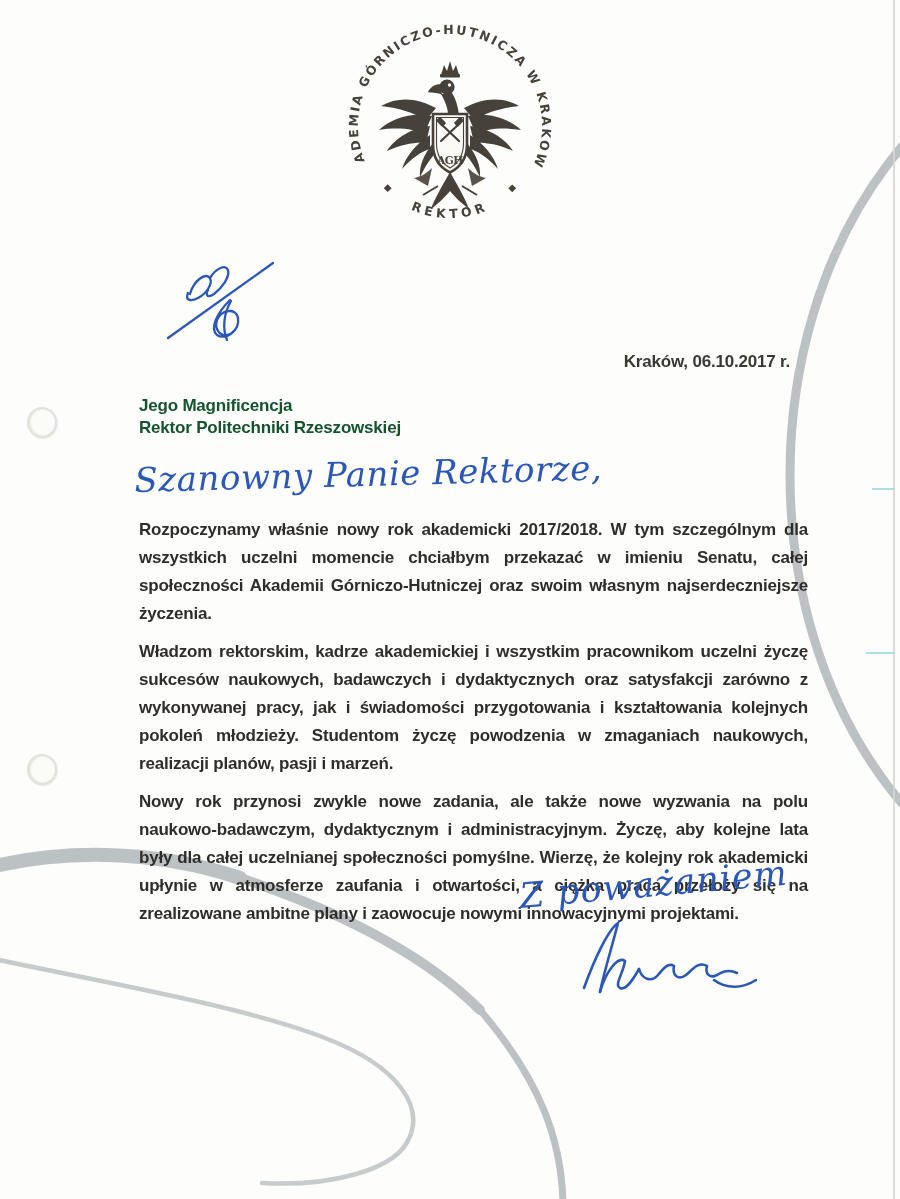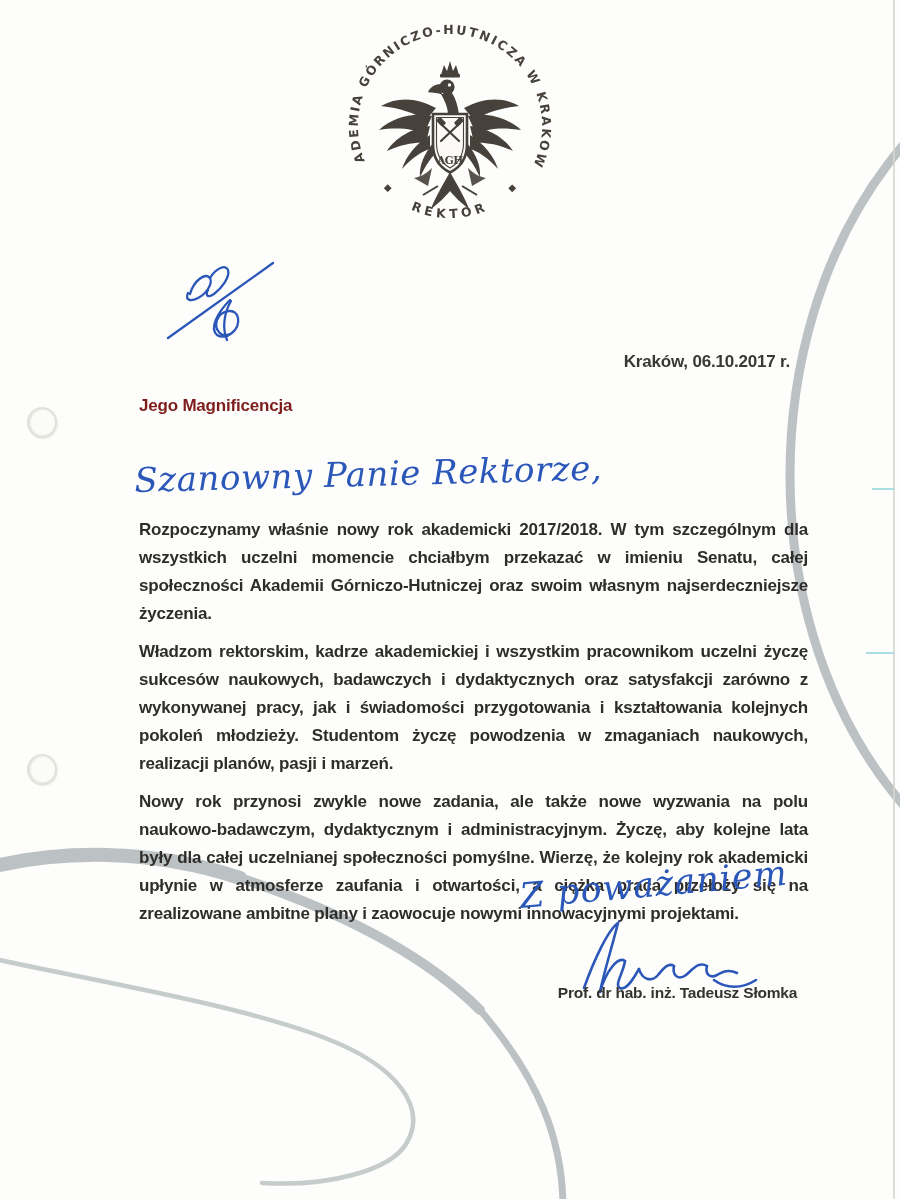--- a/index.html
+++ b/index.html
@@ -19,21 +19,21 @@
   .hole.top{left:27px;top:407px;}
   .hole.bottom{left:27px;top:754px;}
   .seal{position:absolute;left:320px;top:16px;width:260px;height:225px;z-index:3;}
   .paraf{position:absolute;left:118px;top:250px;width:178px;height:102px;z-index:3;}
   .place-date{
     position:absolute;right:110px;top:352px;z-index:3;
     font-size:17px;font-weight:bold;color:#3a3833;letter-spacing:-0.2px;padding-left:17px;
   }
   .recipient{
     position:absolute;left:139px;top:395px;z-index:3;
-    font-size:17px;font-weight:bold;color:#7f1d1d;line-height:22px;letter-spacing:-0.2px;
+    font-size:17px;font-weight:bold;color:#14532d;line-height:22px;letter-spacing:-0.2px;
   }
   .recipient span{display:block;}
   .salutation{
     position:absolute;left:134px;top:460px;z-index:3;
     font-family:"DejaVu Serif", serif;font-style:italic;
     font-size:34px;color:#2b57b9;transform:rotate(-1.5deg);transform-origin:left top;
     letter-spacing:.5px;white-space:nowrap;
   }
   .body-text{
     position:absolute;left:139px;top:516px;width:673px;z-index:3;
@@ -136,20 +136,21 @@
       <path d="M92,28 C98,18 108,14 110,20 C112,27 104,38 96,44 C90,48 87,46 90,40"></path>
       <path d="M112,50 C100,62 91,78 99,85 C108,91 122,80 120,68 C118,57 103,60 99,70 C96,80 103,88 112,84"></path>
       <path d="M109,90 C104,78 106,63 113,51"></path>
     </g>
   </svg>
 
   <div class="place-date">Kraków, 06.10.2017 r.</div>
 
   <div class="recipient">
     <span>Jego Magnificencja</span>
+    <span>Rektor Politechniki Rzeszowskiej</span>
   </div>
 
   <div class="salutation">Szanowny Panie Rektorze,</div>
 
   <div class="body-text">
     <p>Rozpoczynamy właśnie nowy rok akademicki 2017/2018. W tym szczególnym dla wszystkich uczelni momencie chciałbym przekazać w imieniu Senatu, całej społeczności Akademii Górniczo-Hutniczej oraz swoim własnym najserdeczniejsze życzenia.</p>
     <p>Władzom rektorskim, kadrze akademickiej i wszystkim pracownikom uczelni życzę sukcesów naukowych, badawczych i dydaktycznych oraz satysfakcji zarówno z wykonywanej pracy, jak i świadomości przygotowania i kształtowania kolejnych pokoleń młodzieży. Studentom życzę powodzenia w zmaganiach naukowych, realizacji planów, pasji i marzeń.</p>
     <p>Nowy rok przynosi zwykle nowe zadania, ale także nowe wyzwania na polu naukowo-badawczym, dydaktycznym i administracyjnym. Życzę, aby kolejne lata były dla całej uczelnianej społeczności pomyślne. Wierzę, że kolejny rok akademicki upłynie w atmosferze zaufania i otwartości, a ciężka praca przełoży się na zrealizowane ambitne plany i zaowocuje nowymi innowacyjnymi projektami.</p>
   </div>
 
@@ -157,15 +158,14 @@
 
   <svg class="signature" viewBox="0 0 192 82">
     <g fill="none" stroke-width="2.6" stroke-linecap="round" stroke="#2b57b9">
       <path d="M12,74 C22,46 36,16 46,9 C40,33 32,58 28,78"></path>
       <path d="M28,78 C34,57 46,42 53,47 C51,60 42,71 48,74 C55,77 63,62 67,55"></path>
       <path d="M67,55 C70,65 79,69 86,61 C91,55 96,48 102,52 C100,61 106,67 114,61 C121,55 127,47 135,52 C133,59 137,65 145,61 C151,57 157,55 165,59"></path>
       <path d="M142,66 C154,75 170,75 184,66"></path>
     </g>
   </svg>
 
-  <div class="signer-name">Prof. dr hab. inż. Tadeusz Słomka</div>
 
 </div>
 
 </body></html>

